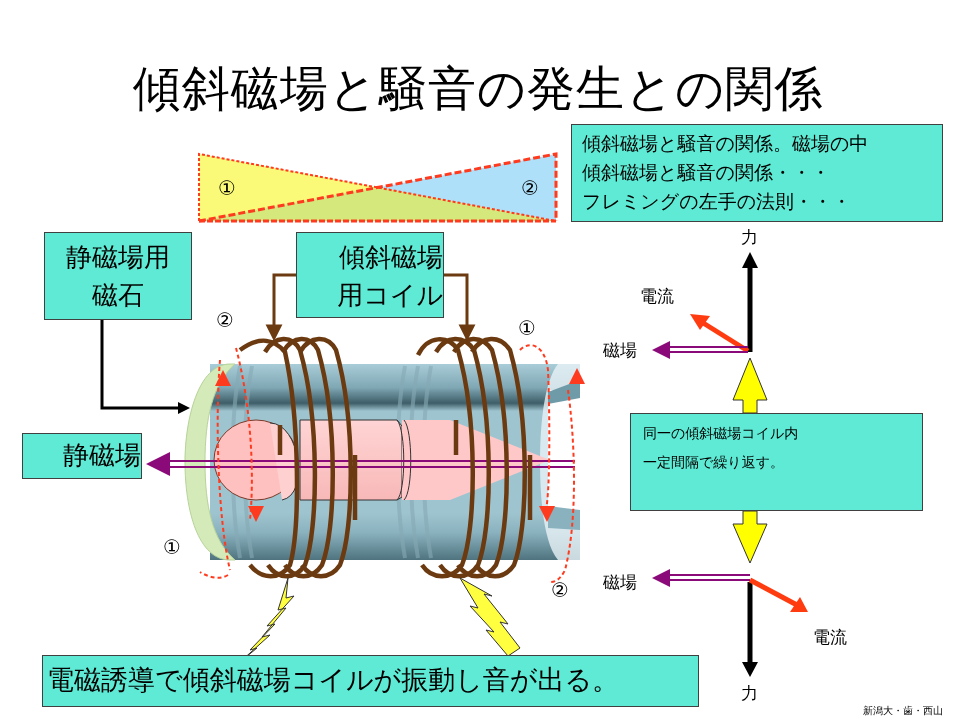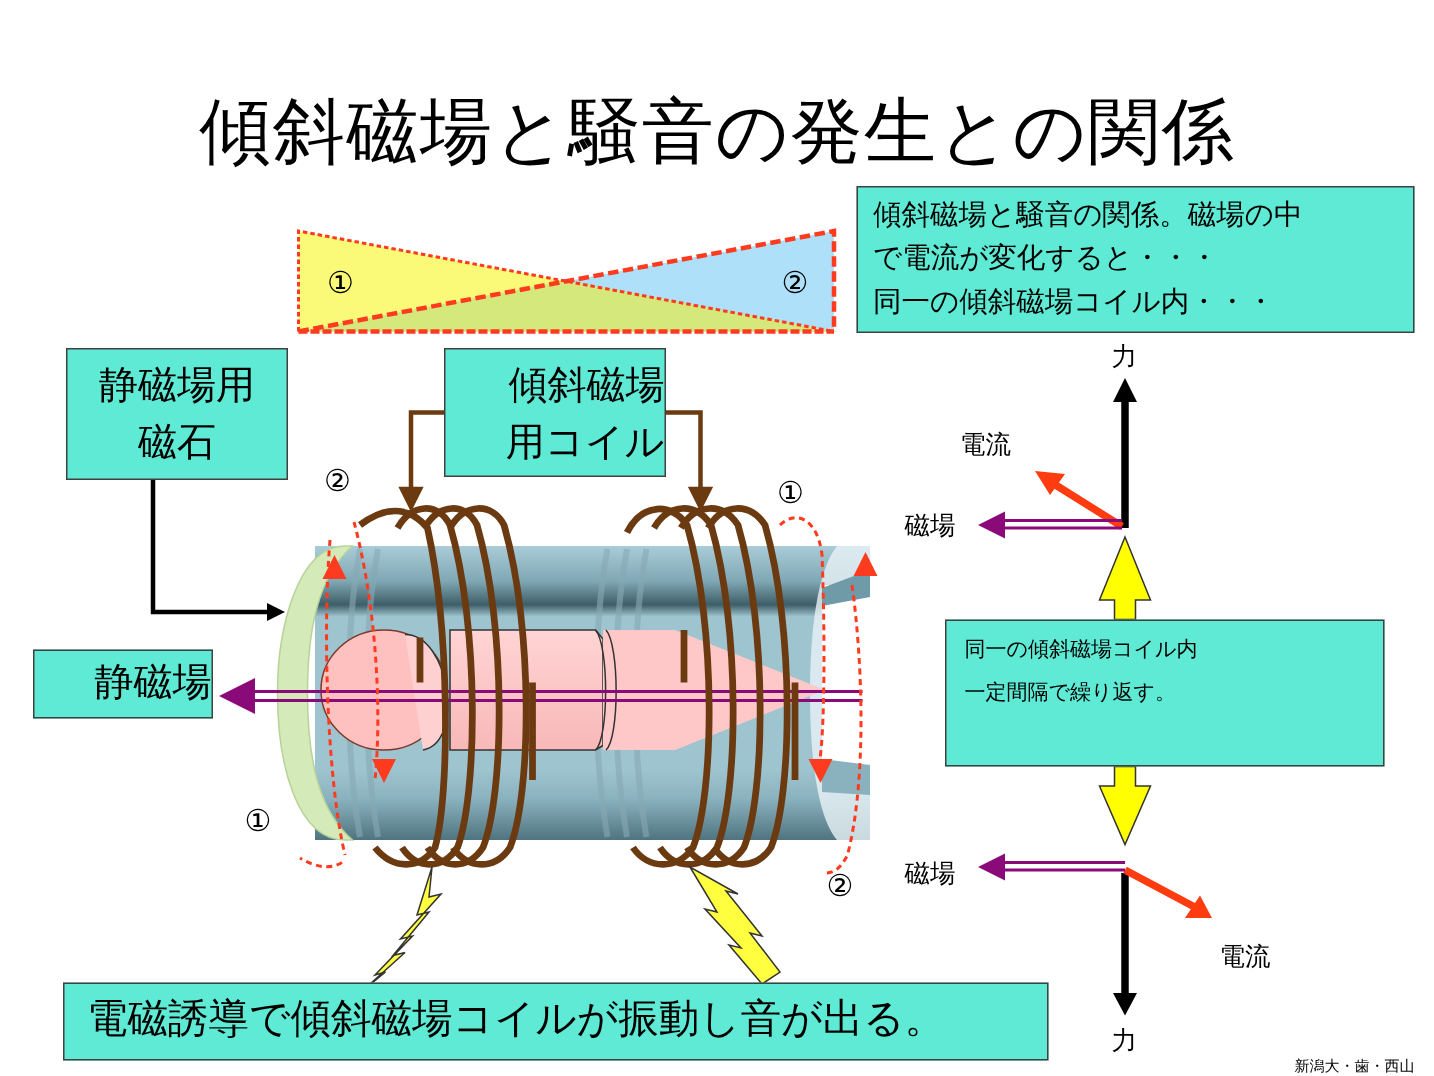--- a/index.html
+++ b/index.html
@@ -14,21 +14,21 @@
                  font-size:19px; line-height:29px; }
   .box-magnet { left:44px; top:232px; width:148px; height:88px; font-size:26px;
                 line-height:38px; text-align:center; padding-top:5px; }
   .box-coil { left:296px; top:232px; width:148px; height:86px; font-size:26px;
               line-height:38px; text-align:right; padding-top:5px; }
   .box-static { left:22px; top:433px; width:120px; height:46px; font-size:26px;
                 line-height:42px; text-align:right; }
   .box-reverse { left:630px; top:413px; width:293px; height:98px; padding:5px 12px;
                  font-size:14px; line-height:29px; }
   .box-bottom { left:42px; top:655px; width:657px; height:52px; font-size:27px;
-                line-height:48px; padding-left:15px; }
+                line-height:48px; padding-left:4px; }
   .num { font-size:20px; }
   .credit { font-size:10px; }
   .fl { font-size:17px; }
 </style>
 </head>
 <body>
 
 <div id="stage">
 
   <div class="title">傾斜磁場と騒音の発生との関係</div>
@@ -168,22 +168,22 @@
       <line x1="750" y1="580" x2="665" y2="580" stroke="#8b0a7a" stroke-width="2"></line>
       <polygon points="652,578 670,569 670,587" fill="#8b0a7a"></polygon>
     </g>
   </svg>
 
   <div class="lbl num" style="left:218px;top:176px">①</div>
   <div class="lbl num" style="left:521px;top:176px">②</div>
 
   <div class="box box-explain">
     <div>傾斜磁場と騒音の関係。磁場の中</div>
-    <div>で電流が変化すると・・・</div>
-    <div>同一の傾斜磁場コイル内・・・</div>
+    <div>傾斜磁場と騒音の関係・・・</div>
+    <div>フレミングの左手の法則・・・</div>
   </div>
 
   <div class="box box-magnet">
     <div>静磁場用</div>
     <div>磁石</div>
   </div>
 
   <div class="box box-coil">
     <div>傾斜磁場</div>
     <div>用コイル</div>

